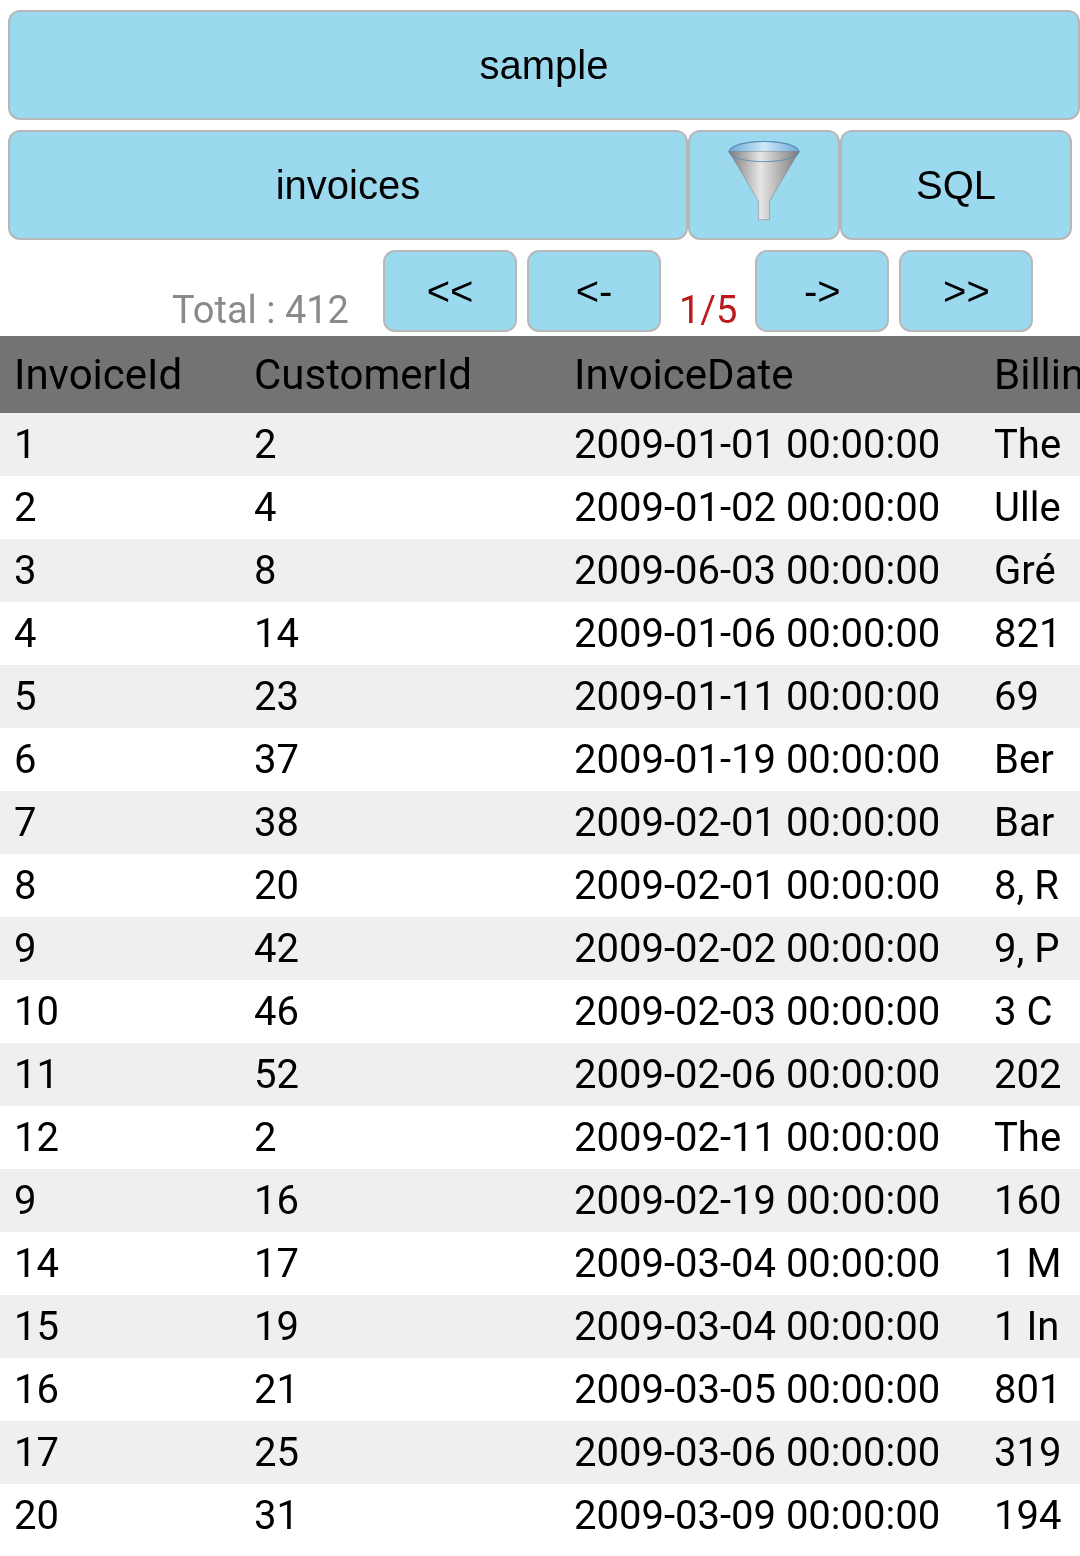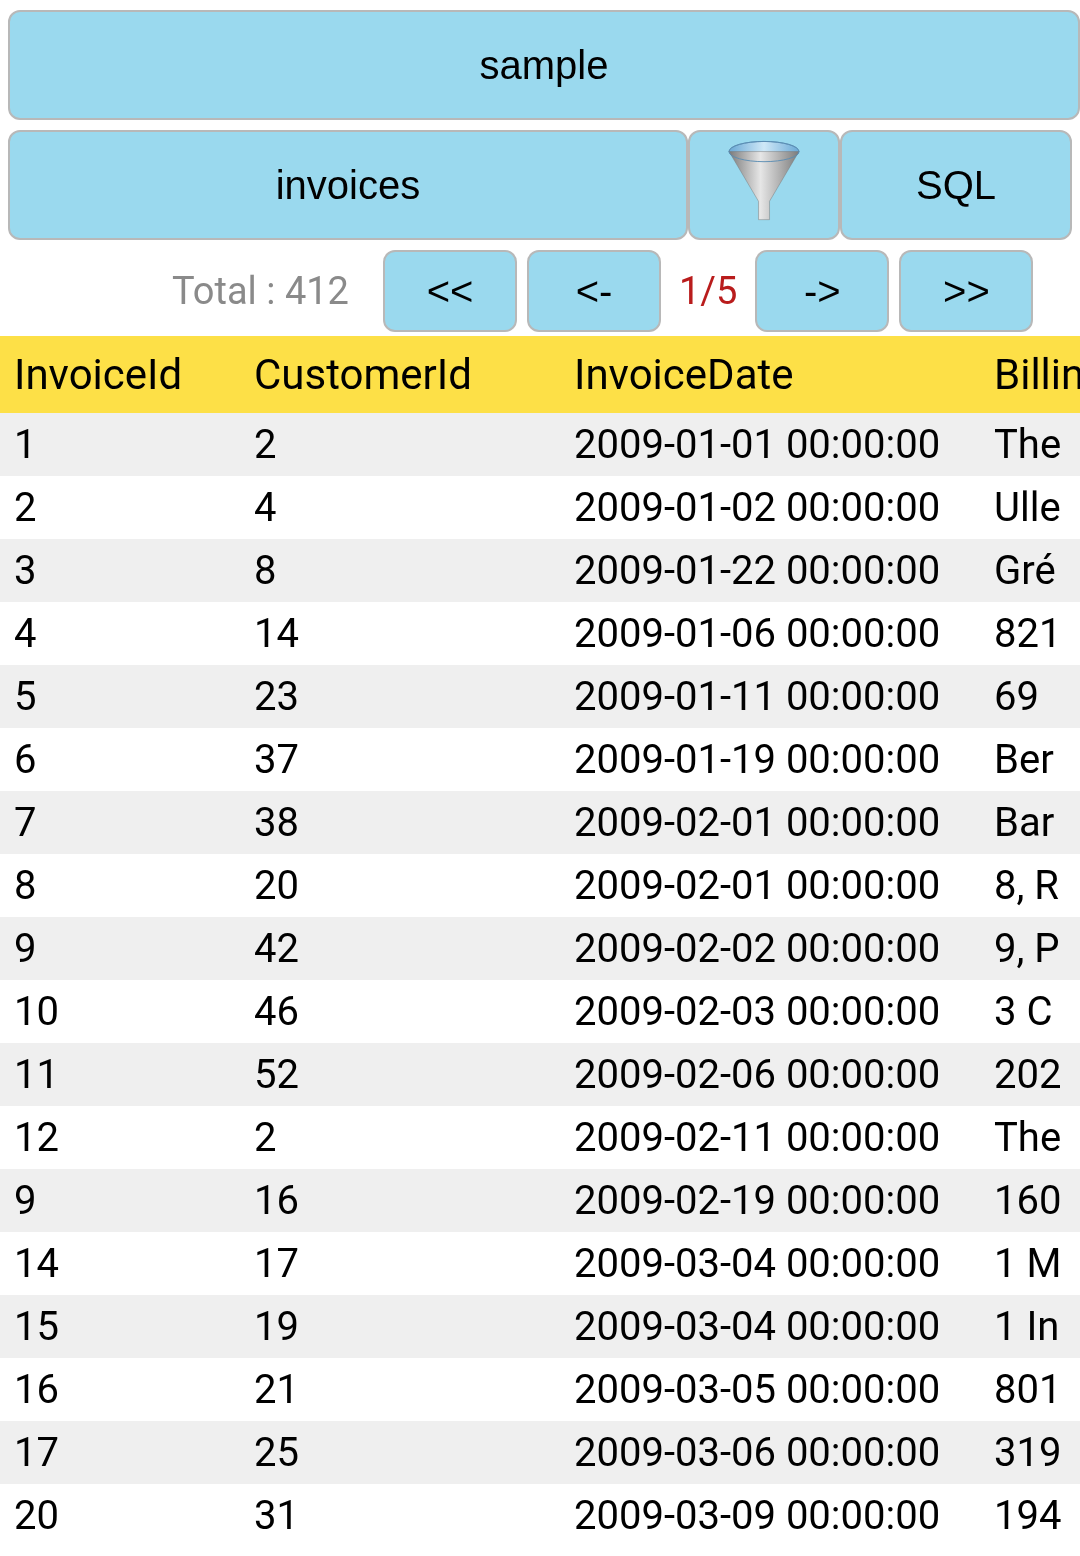--- a/index.html
+++ b/index.html
@@ -31,21 +31,21 @@
     .second-row {
       display: flex;
       padding: 4px 8px 6px 8px;
       height: 120px;
     }
     .invoices-btn { flex: 1; }
     .filter-btn { width: 152px; }
     .sql-btn { width: 232px; }
     .third-row {
       display: flex;
-      align-items: center;
+      align-items: flex-end;
       padding: 4px 8px 4px 8px;
       gap: 10px;
       height: 90px;
     }
     .total-label {
       color: #8a8a8a;
       font-size: 38px;
       margin-left: 164px;
       margin-right: 24px;
     }
@@ -75,21 +75,21 @@
     table {
       border-collapse: collapse;
       width: 1400px;
       table-layout: fixed;
     }
     th {
       text-align: left;
       font-size: 42px;
       font-weight: 400;
       padding: 14px 8px 14px 14px;
-      background: #fde047;
+      background: #737373;
       white-space: nowrap;
     }
     td {
       font-size: 40px;
       padding: 8px 8px 8px 14px;
       white-space: nowrap;
       overflow: hidden;
     }
     tr.row-even { background: #efefef; }
     tr.row-odd { background: #ffffff; }
@@ -166,21 +166,21 @@
         </tr>
         <tr class="row-odd">
           <td>2</td>
           <td>4</td>
           <td>2009-01-02 00:00:00</td>
           <td>Ulle</td>
         </tr>
         <tr class="row-even">
           <td>3</td>
           <td>8</td>
-          <td>2009-01-22 00:00:00</td>
+          <td>2009-06-03 00:00:00</td>
           <td>Gré</td>
         </tr>
         <tr class="row-odd">
           <td>4</td>
           <td>14</td>
           <td>2009-01-06 00:00:00</td>
           <td>821</td>
         </tr>
         <tr class="row-even">
           <td>5</td>

